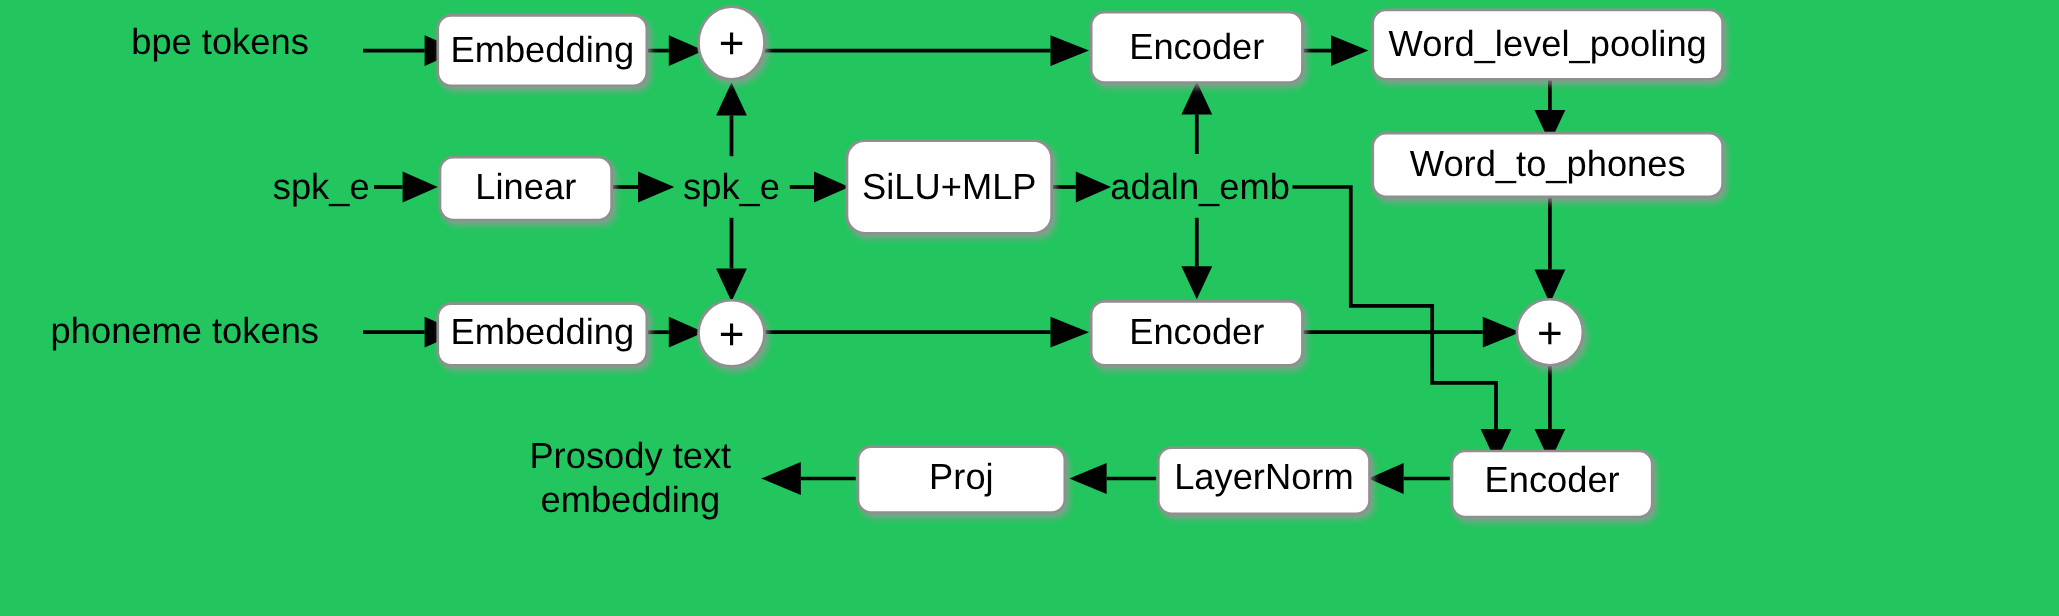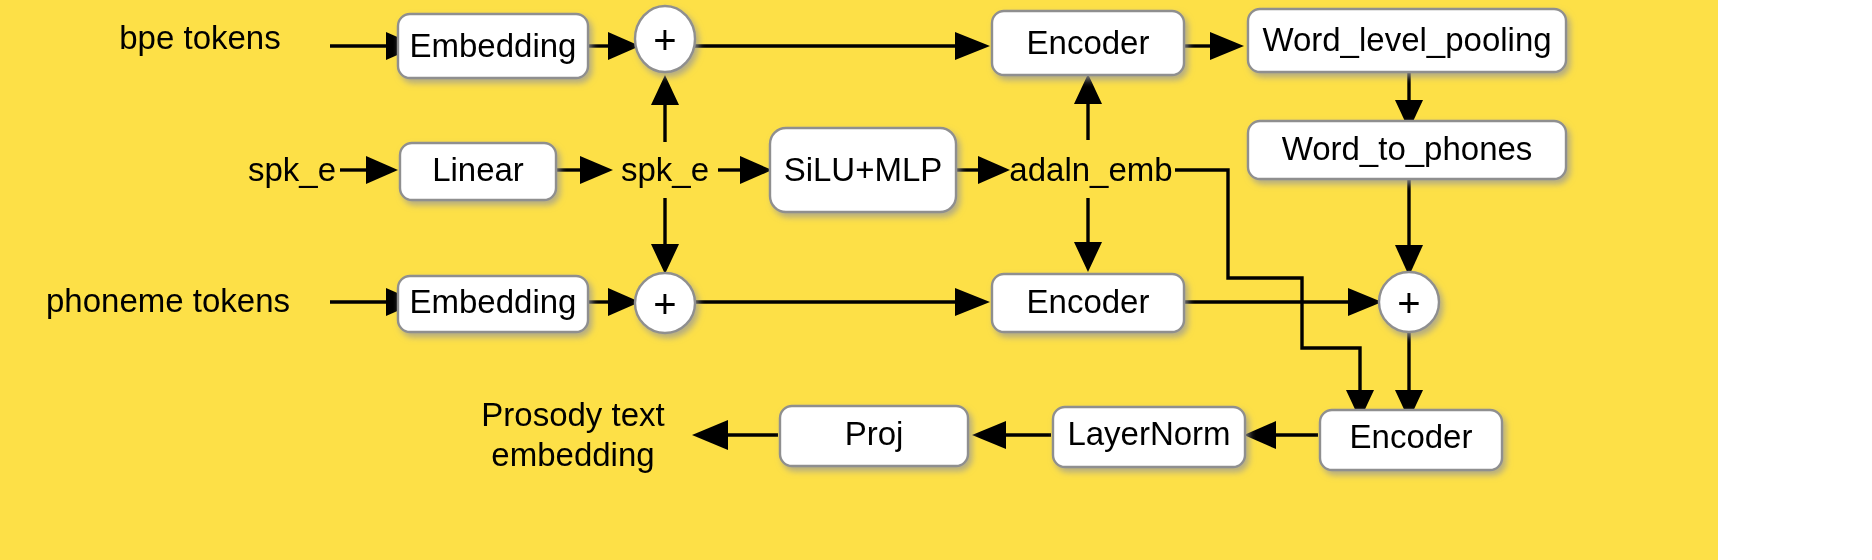--- a/index.html
+++ b/index.html
@@ -5,23 +5,23 @@
   html, body {
     margin: 0;
     padding: 0;
     background: #ffffff;
   }
   body {
     font-family: "Liberation Sans", sans-serif;
   }
   #canvas {
     position: relative;
-    width: 1718px;
+    width: 1872px;
     height: 560px;
-    background: #fde047;
+    background: #22c55e;
     overflow: hidden;
   }
   svg#diagram {
     position: absolute;
     left: 0;
     top: 0;
     width: 1872px;
     height: 560px;
   }
   .node-box {

